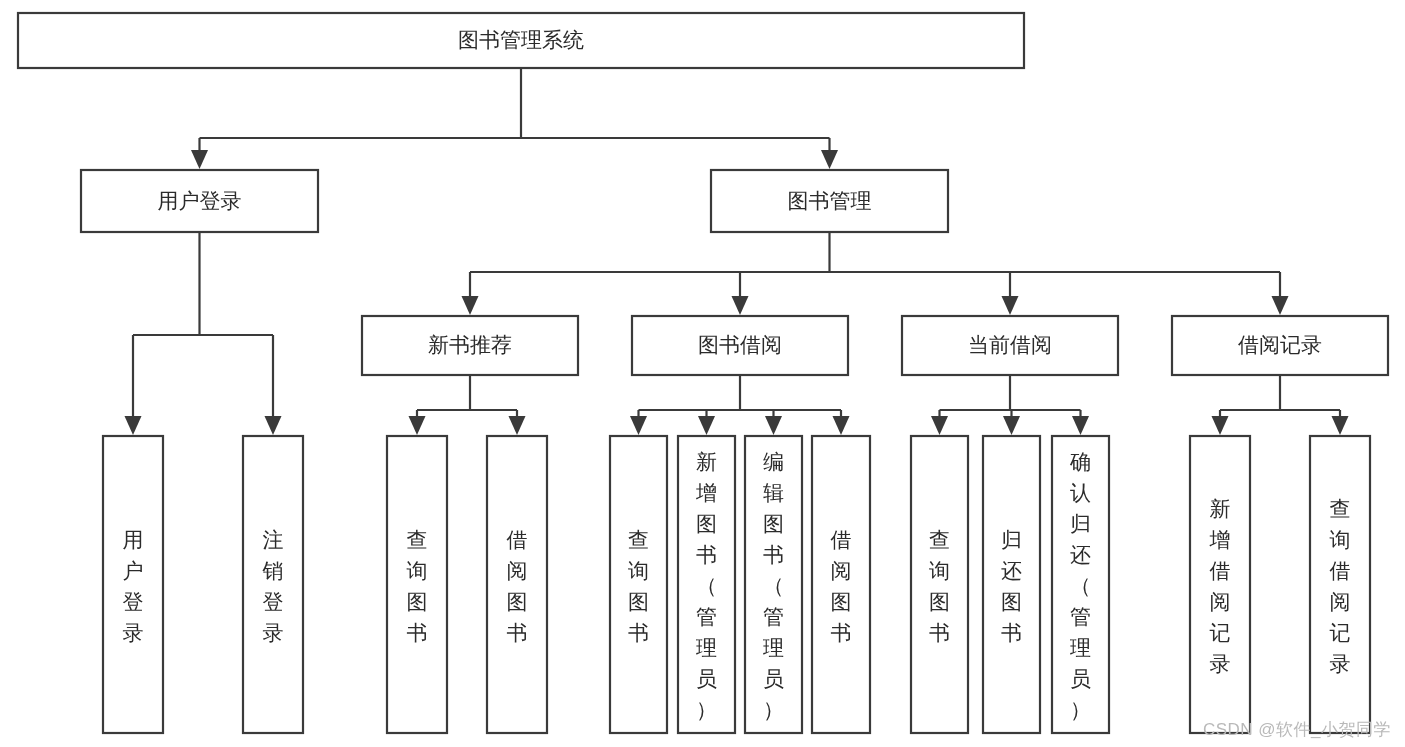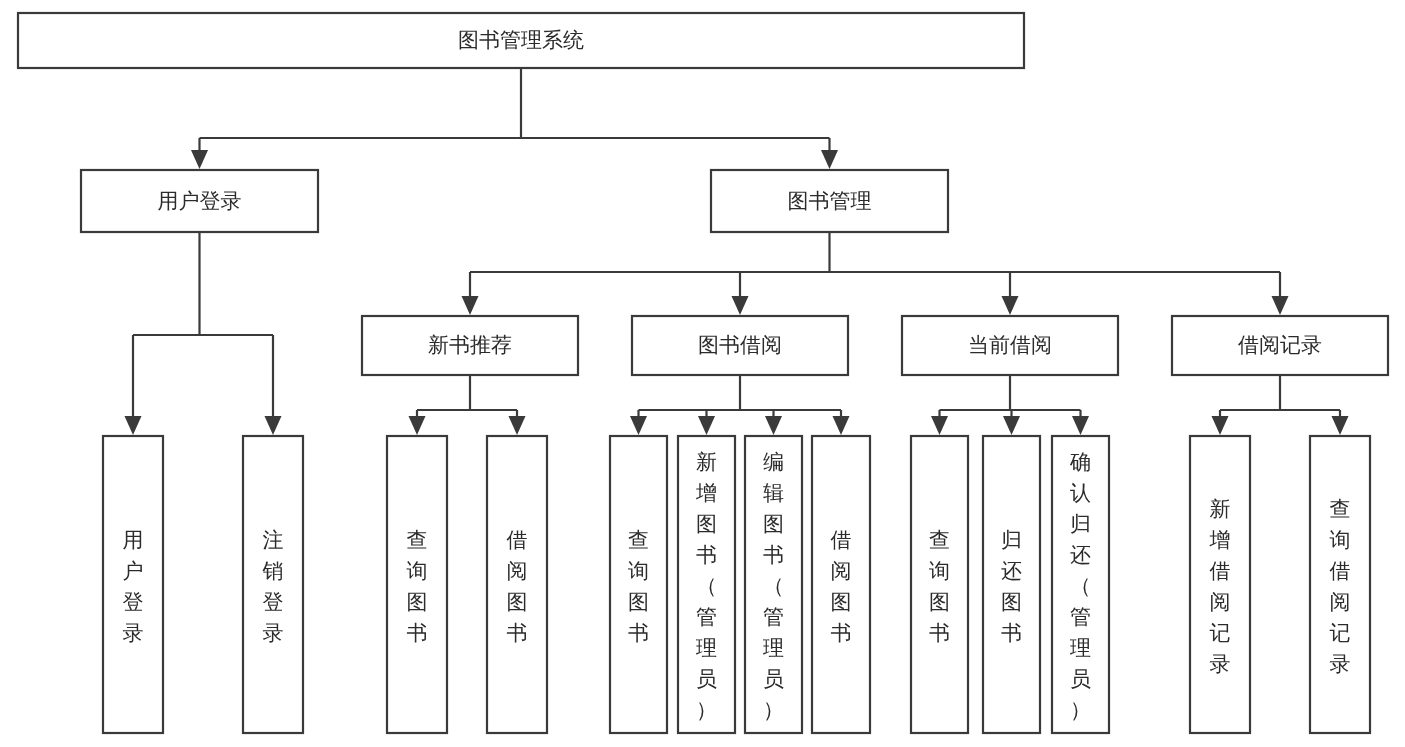--- a/index.html
+++ b/index.html
@@ -200,13 +200,14 @@
         <g>
           <rect x="1190" y="436" width="60" height="297" class="node-box"></rect>
           <text x="1220" class="node-label-vert"><tspan x="1220" y="515.68">新</tspan><tspan x="1220" y="546.68">增</tspan><tspan x="1220" y="577.68">借</tspan><tspan x="1220" y="608.68">阅</tspan><tspan x="1220" y="639.68">记</tspan><tspan x="1220" y="670.68">录</tspan></text>
         </g>
         <g>
           <rect x="1310" y="436" width="60" height="297" class="node-box"></rect>
           <text x="1340" class="node-label-vert"><tspan x="1340" y="515.68">查</tspan><tspan x="1340" y="546.68">询</tspan><tspan x="1340" y="577.68">借</tspan><tspan x="1340" y="608.68">阅</tspan><tspan x="1340" y="639.68">记</tspan><tspan x="1340" y="670.68">录</tspan></text>
         </g>
       </g>
     </svg>
+  <div class="watermark">CSDN @软件_小贺同学</div>
 </div>
 
 </body></html>

